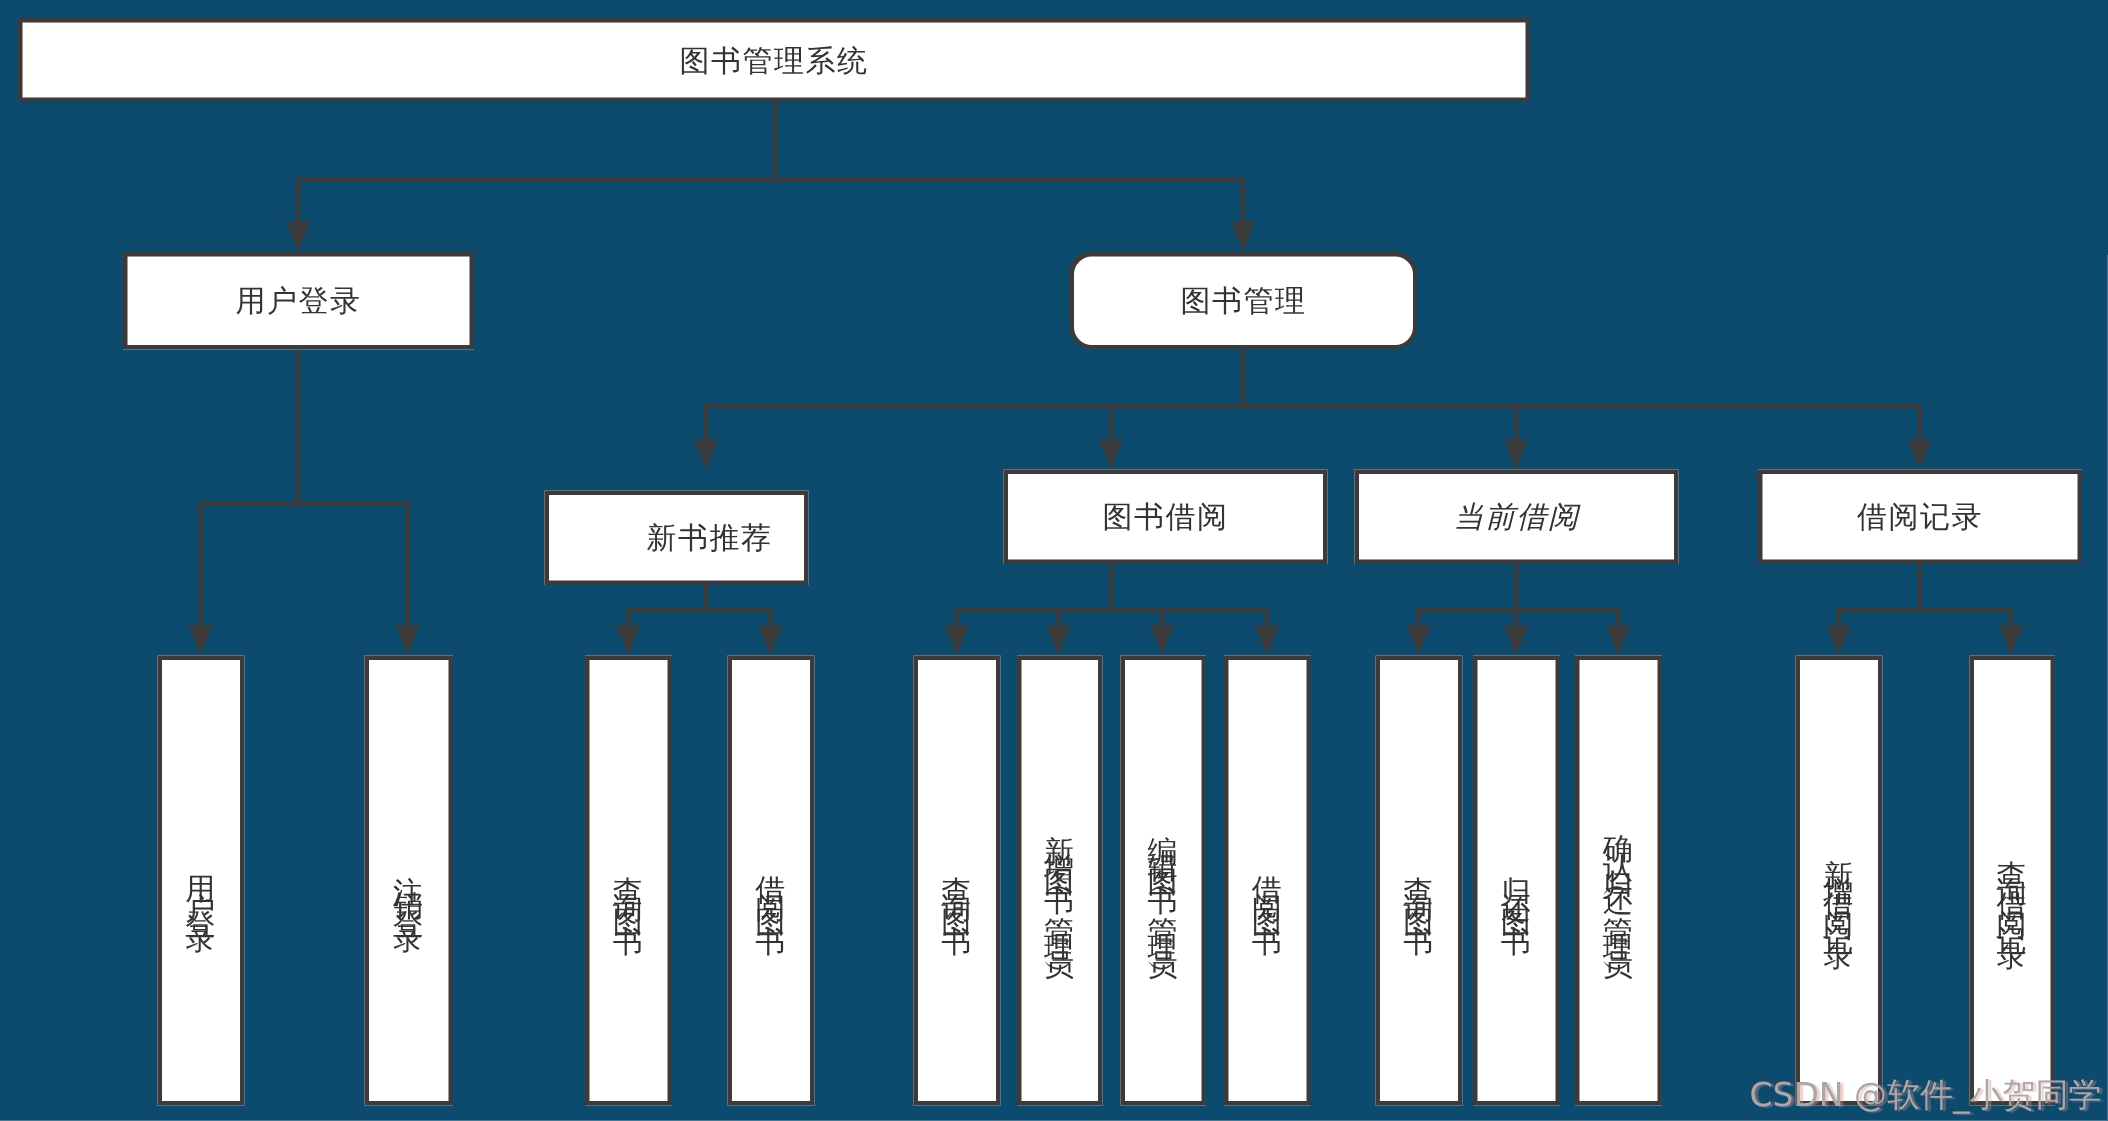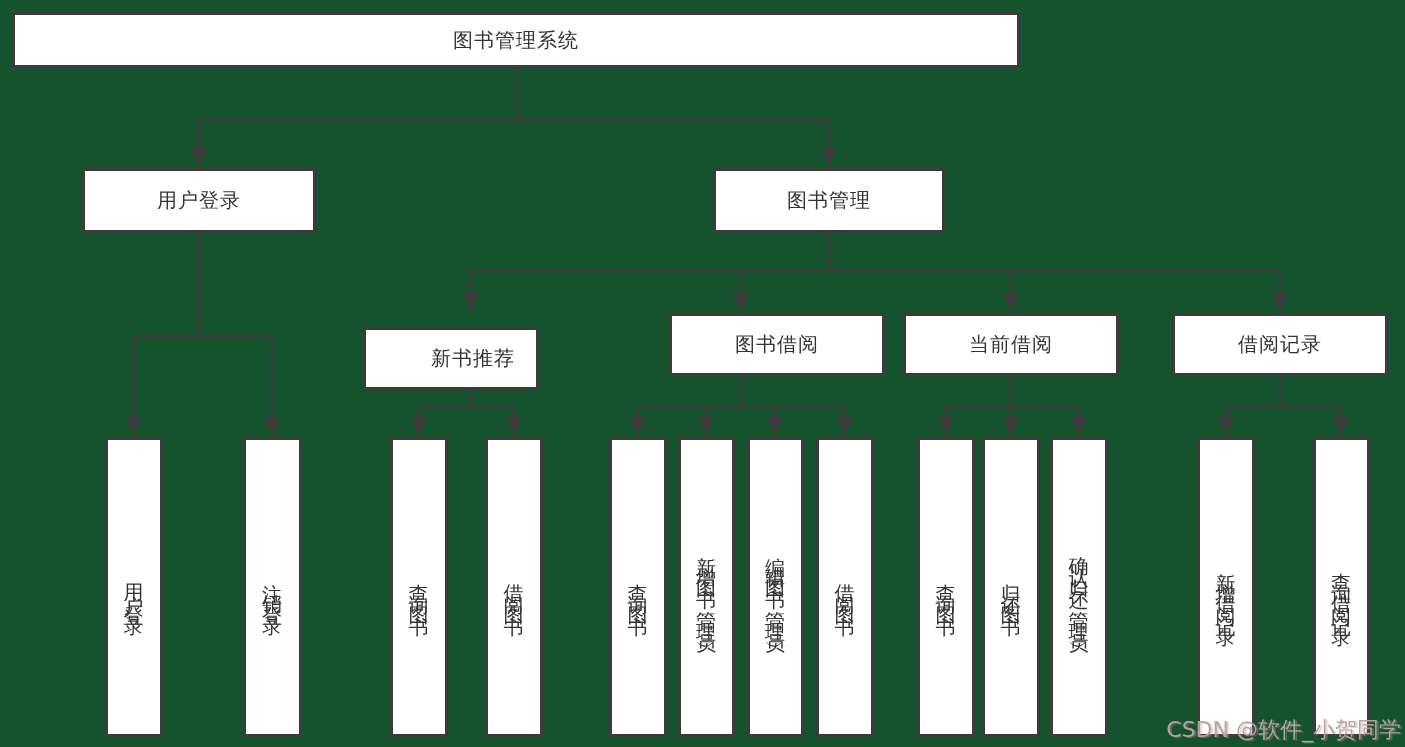--- a/index.html
+++ b/index.html
@@ -4,21 +4,21 @@
 <style>
   html, body { margin: 0; padding: 0; }
   body {
     font-family: "DejaVu Sans", "Liberation Sans", sans-serif;
     background: #ffffff;
   }
   .canvas {
     position: relative;
     width: 1405px;
     height: 747px;
-    background: #14532d;
+    background: #0c4a6e;
     overflow: hidden;
   }
   .wires {
     position: absolute;
     left: 0; top: 0;
     width: 1405px; height: 747px;
     z-index: 0;
   }
   .box {
     position: absolute;
@@ -119,25 +119,25 @@
     </g>
     <g fill="#3b3b3b" stroke="none">
       <polygon points="1218,417 1234,417 1226,437"></polygon>
       <polygon points="1333,417 1349,417 1341,437"></polygon>
     </g>
   </svg>
 
   <div class="box box-h" style="left:12px; top:12px; width:1008px; height:56px;">图书管理系统</div>
 
   <div class="box box-h" style="left:82px; top:168px; width:234px; height:65px;">用户登录</div>
-  <div class="box box-h" style="left:713px; top:168px; width:232px; height:65px;">图书管理</div>
+  <div class="box box-h" style="left:713px; top:168px; width:232px; height:65px;border-radius:15px;">图书管理</div>
 
   <div class="box box-h" style="left:363px; top:327px; width:176px; height:63px;padding-left:44px;">新书推荐</div>
   <div class="box box-h" style="left:633px; top:313px; width:216px; height:63px;margin-left:36px;">图书借阅</div>
-  <div class="box box-h" style="left:903px; top:313px; width:216px; height:63px;">当前借阅</div>
+  <div class="box box-h" style="left:903px; top:313px; width:216px; height:63px;font-style:italic;">当前借阅</div>
   <div class="box box-h" style="left:1172px; top:313px; width:216px; height:63px;text-align:center;">借阅记录</div>
 
   <div class="box box-v" style="left:105px; top:437px; width:58px; height:300px;">用户登录</div>
   <div class="box box-v" style="left:243px; top:437px; width:59px; height:300px;">注销登录</div>
 
   <div class="box box-v" style="left:390px; top:437px; width:58px; height:300px;">查询图书</div>
   <div class="box box-v" style="left:485px; top:437px; width:58px; height:300px;">借阅图书</div>
 
   <div class="box box-v" style="left:609px; top:437px; width:58px; height:300px;">查询图书</div>
   <div class="box box-v" style="left:678px; top:437px; width:57px; height:300px;">新增图书（管理员）</div>

